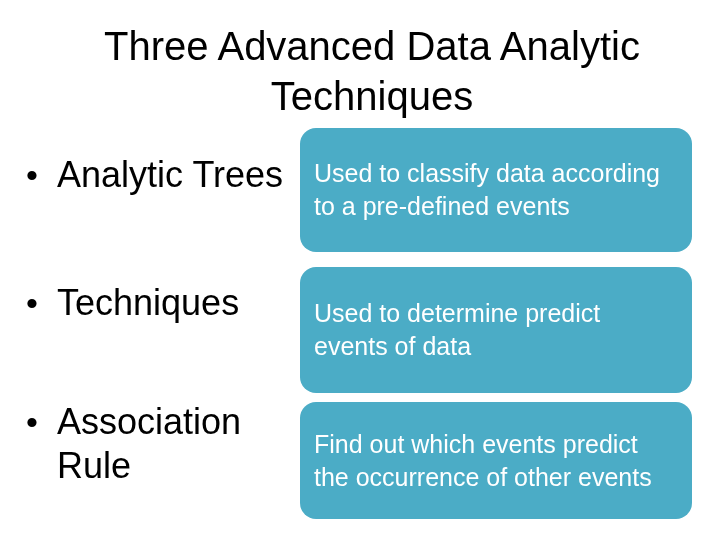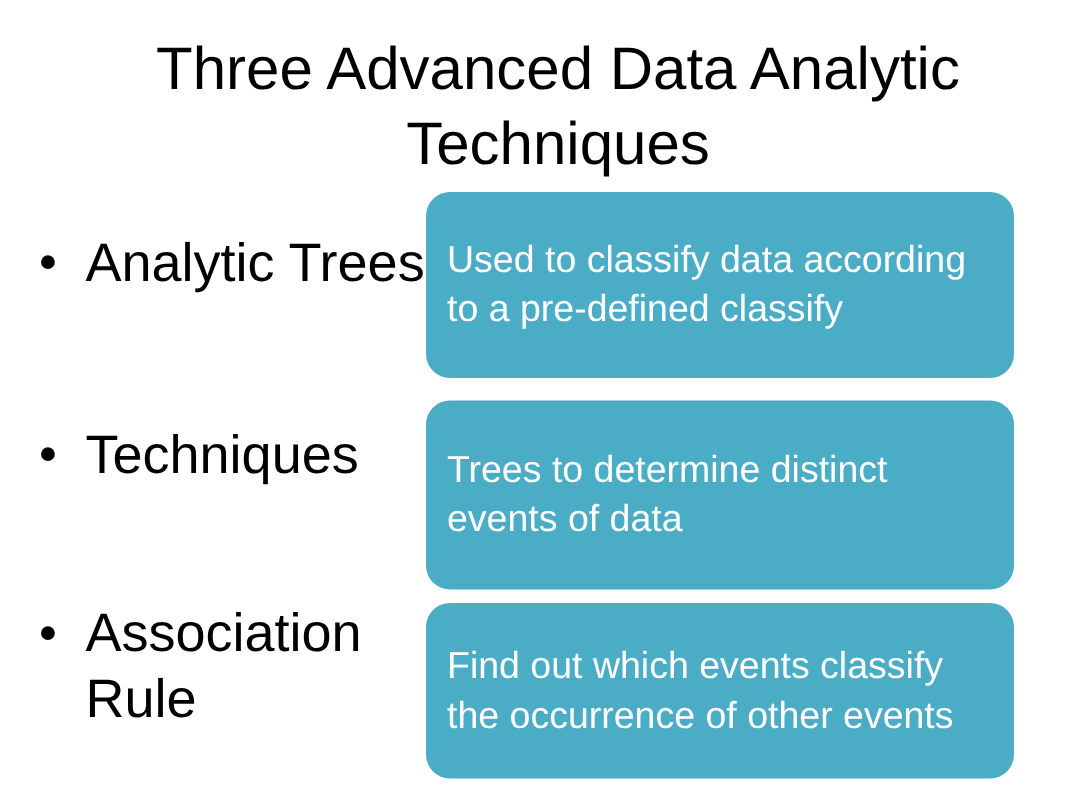--- a/index.html
+++ b/index.html
@@ -47,21 +47,21 @@
   }
   .bullet-item .label {
     flex: none;
     width: 260px;
   }
   .item-1 { top: 153px; }
   .item-2 { top: 281px; }
   .item-3 { top: 400px; }
   .callout {
     position: absolute;
-    left: 284px;
+    left: 300px;
     width: 392px;
     box-sizing: border-box;
     padding: 0 10px 0 14px;
     background: var(--accent, #4BACC6);
     border-radius: 16px;
     color: var(--box-text, #ffffff);
     font-size: 25px;
     line-height: 33px;
     display: flex;
     flex-direction: column;
@@ -91,26 +91,26 @@
     <span class="label">Techniques</span>
   </div>
 
   <div class="bullet-item item-3">
     <span class="dot">•</span>
     <span class="label">Association Rule</span>
   </div>
 
   <div class="callout callout-1">
     <span class="desc-line">Used to classify data according</span>
-    <span class="desc-line">to a pre-defined classify</span>
+    <span class="desc-line">to a pre-defined events</span>
   </div>
 
   <div class="callout callout-2">
-    <span class="desc-line">Trees to determine distinct</span>
+    <span class="desc-line">Used to determine predict</span>
     <span class="desc-line">events of data</span>
   </div>
 
   <div class="callout callout-3">
-    <span class="desc-line">Find out which events classify</span>
+    <span class="desc-line">Find out which events predict</span>
     <span class="desc-line">the occurrence of other events</span>
   </div>
 
 </div>
 
 </body></html>

